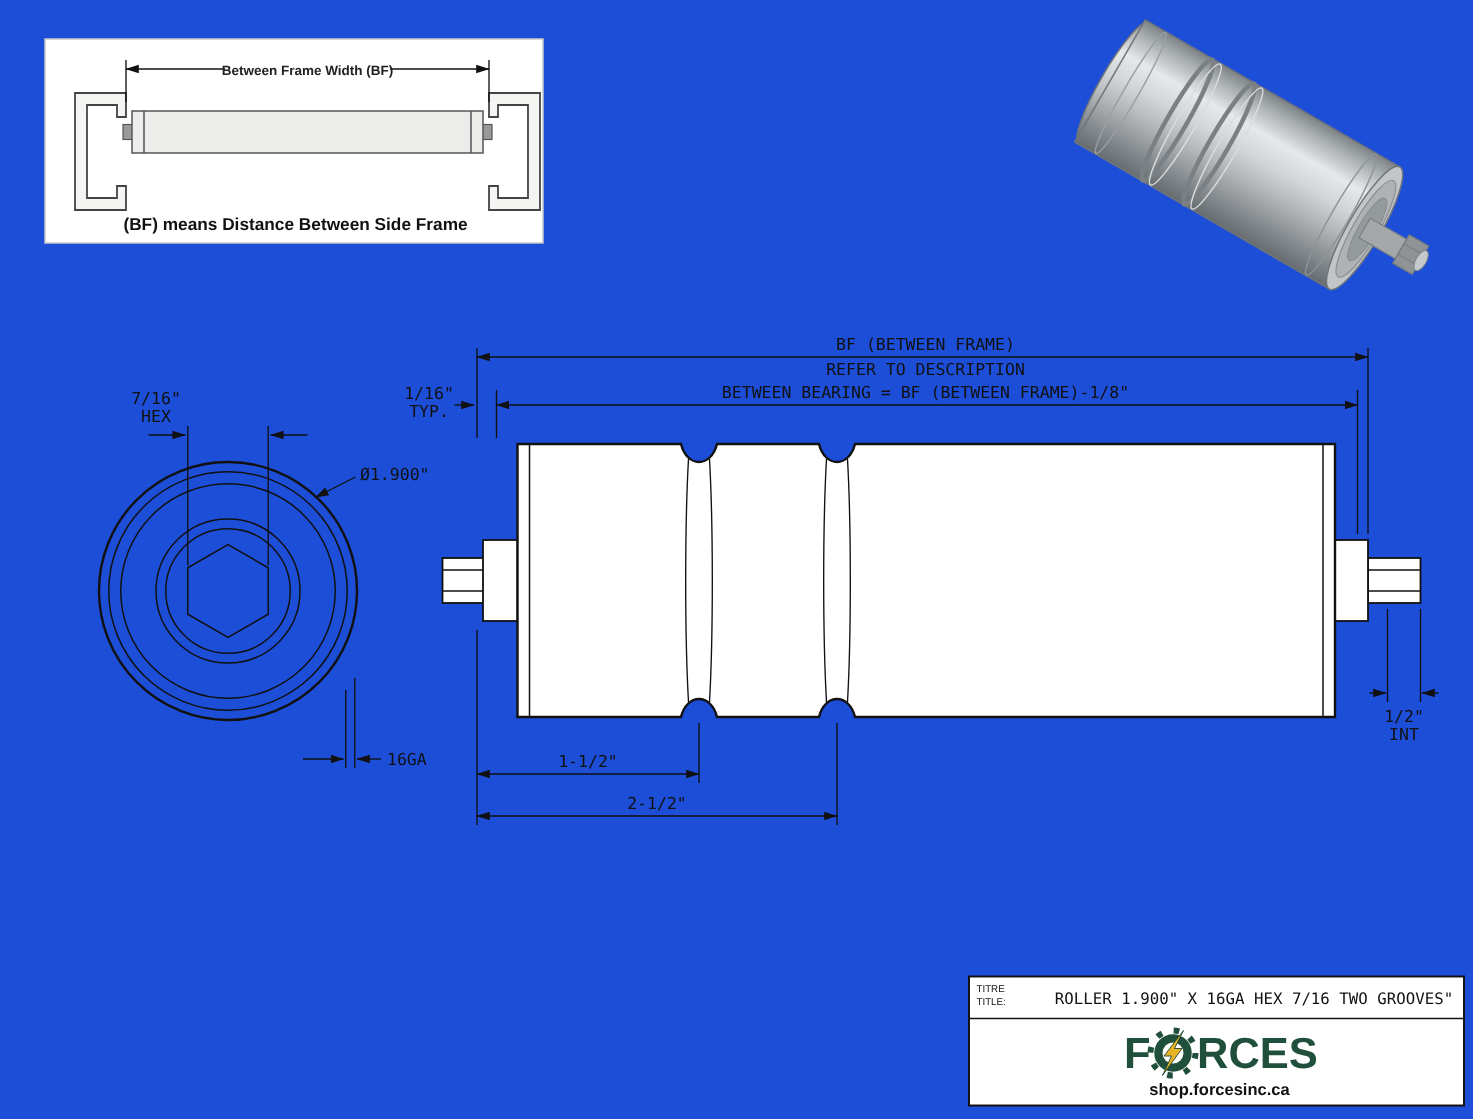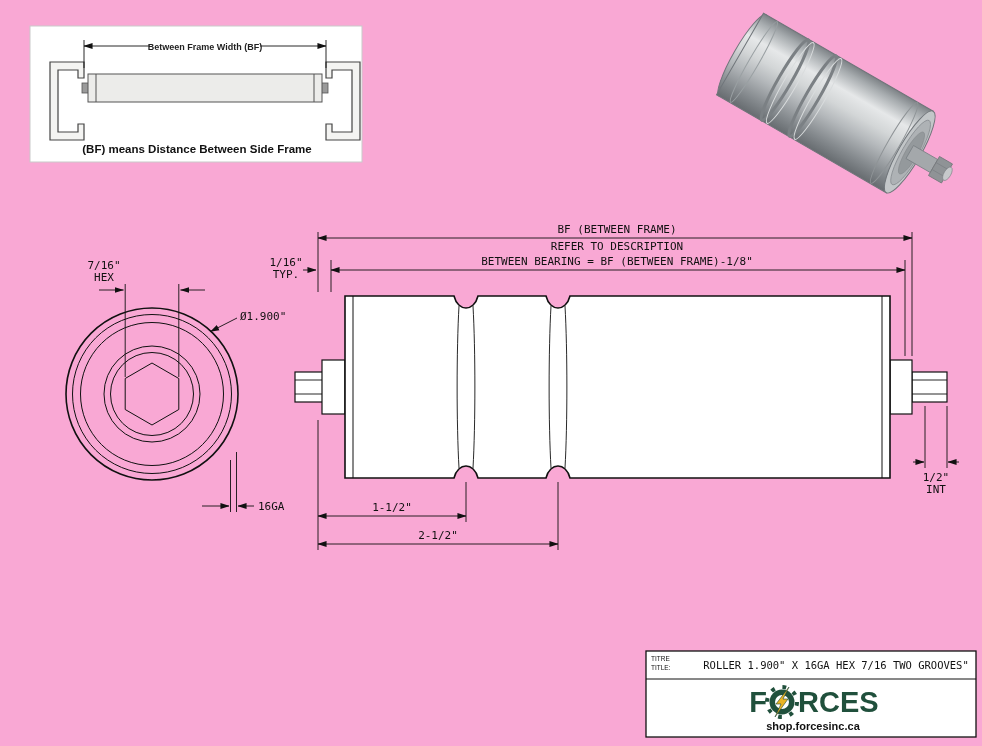--- a/index.html
+++ b/index.html
@@ -1,16 +1,16 @@
 <!DOCTYPE html>
 <html><head>
 <meta charset="utf-8">
 <style>
   html,body{margin:0;padding:0;background:#fff}
-  .sheet{width:982px;height:746px;background:#f9a8d4;position:relative;overflow:hidden;font-family:"Liberation Sans",sans-serif}
+  .sheet{width:982px;height:746px;background:#1d4ed8;position:relative;overflow:hidden;font-family:"Liberation Sans",sans-serif}
   svg{display:block}
   .ln{stroke:#111;stroke-width:1;fill:none}
   .thin{stroke-width:0.9}
   .thick{stroke-width:1.6}
   .dim{font:11px "DejaVu Sans Mono",monospace;fill:#111}
   .inset-dim{font:bold 9px "Liberation Sans",sans-serif;fill:#222}
   .inset-caption{font:bold 11.5px "Liberation Sans",sans-serif;fill:#111}
   .tb-label{font:6.5px "Liberation Sans",sans-serif;fill:#111}
   .tb-title{font:10.5px "DejaVu Sans Mono",monospace;fill:#111}
   .brand{font:bold 29px "Liberation Sans",sans-serif}

